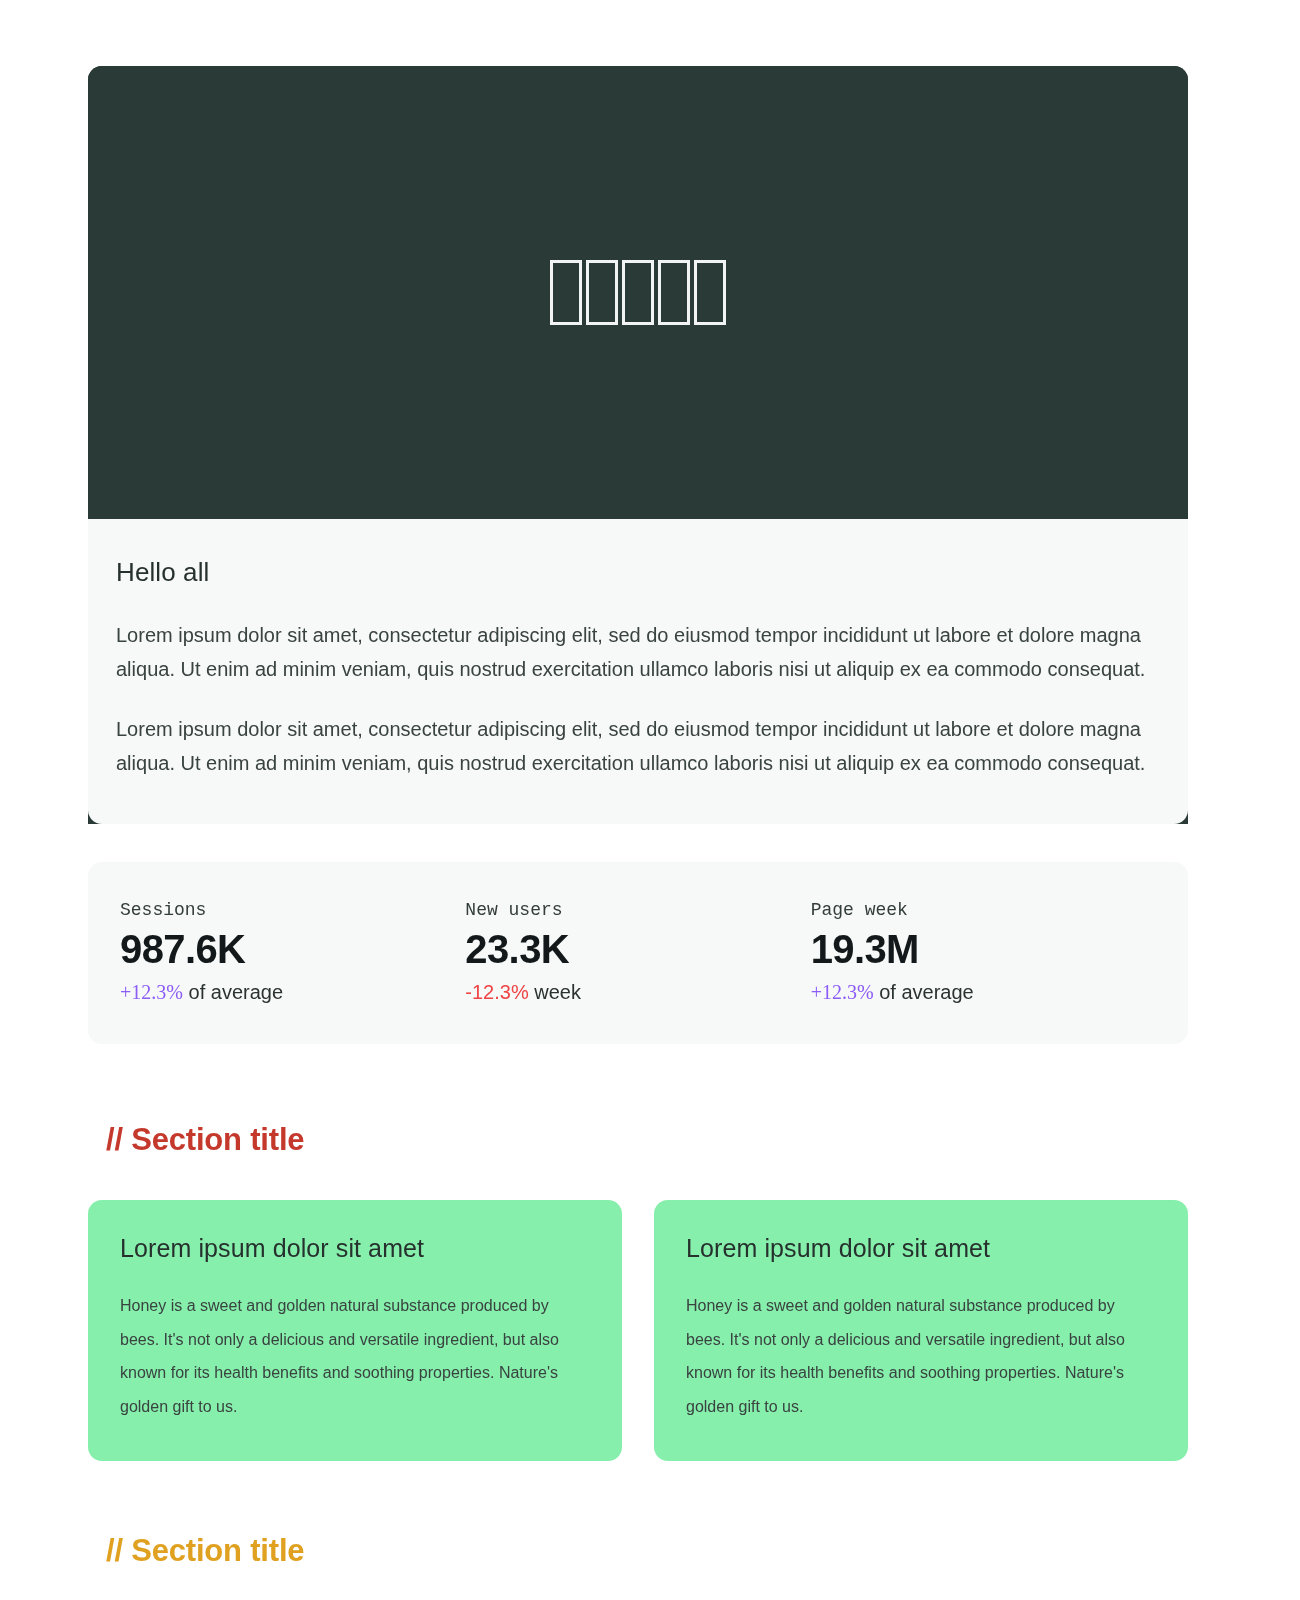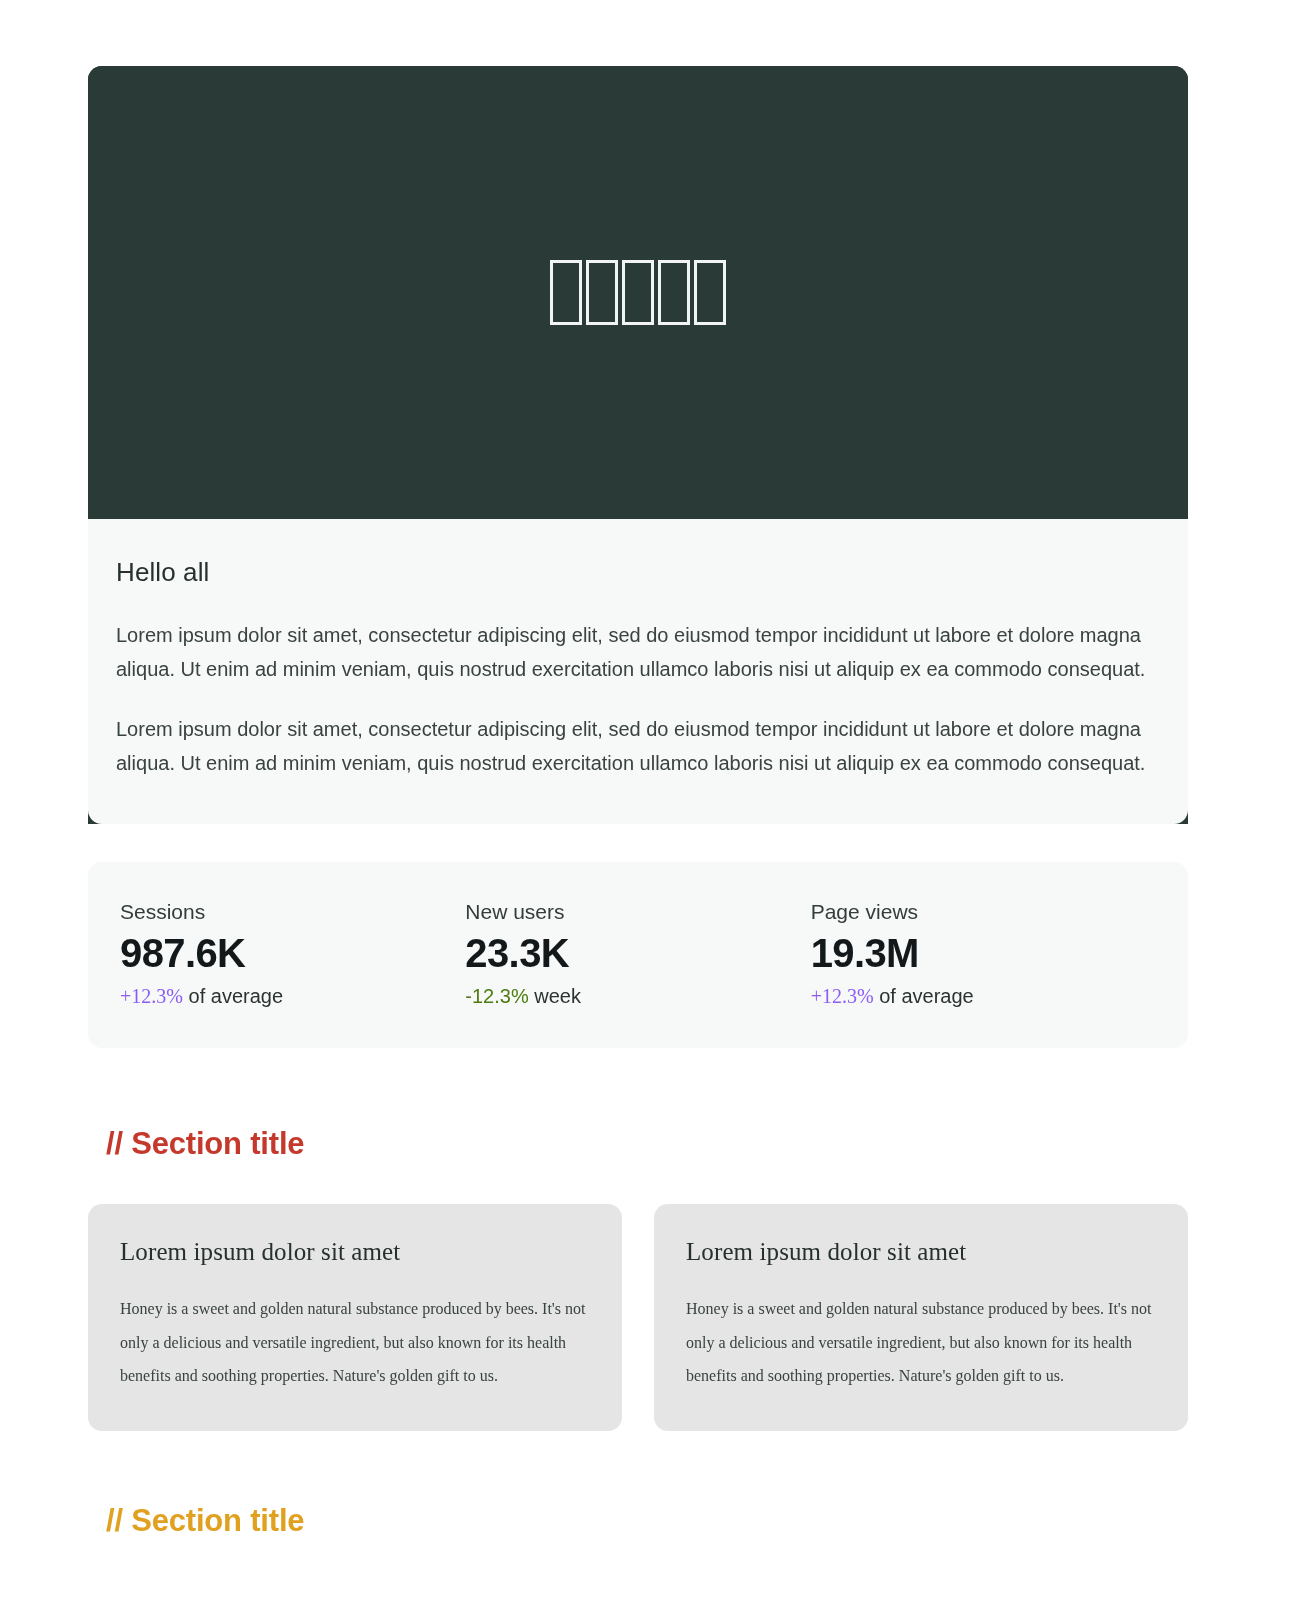--- a/index.html
+++ b/index.html
@@ -79,64 +79,64 @@
     background: #f7f8f8;
     border-radius: 14px;
     padding: 38px 32px 40px 32px;
     display: flex;
   }
   .stat {
     flex: 1 1 0;
     min-width: 0;
   }
   .stat-label {
-    font-size: 21px;
+    font-size: 18px;
     font-weight: 400;
     color: #333d3a;
     margin-bottom: 6px;
+    font-family: Liberation Mono, monospace;
   }
   .stat-value {
     font-size: 40px;
     font-weight: 700;
     color: #13191a;
     letter-spacing: -0.6px;
     line-height: 1.18;
     margin-bottom: 8px;
   }
   .stat-delta {
     font-size: 20px;
     color: #2a3330;
     white-space: nowrap;
   }
   .delta-num { font-weight: 400; }
   .delta-up   { color: #8b5cf6; font-family: Liberation Serif, serif; }
-  .delta-down { color: #4d7c0f; }
+  .delta-down { color: #ef4444; }
   .stat-delta-empty { height: 26px; }
 
   
   .section-title {
     font-size: 31px;
     font-weight: 700;
     letter-spacing: -0.2px;
   }
   .section-title.red  { color: #c5392c; margin-top: 78px; margin-bottom: 0; padding-left: 18px; }
   .section-title.gold { color: #e0a020; margin-top: 72px; padding-left: 18px; }
 
   
   .card-grid {
     margin-top: 42px;
     display: flex;
     gap: 32px;
   }
   .info-card {
     flex: 1 1 0;
-    background: #e5e5e5;
+    background: #86efac;
     border-radius: 14px;
     padding: 34px 32px 38px 32px;
-    font-family: Liberation Serif, serif;
   }
   .card-title {
     font-size: 25px;
     font-weight: 400;
     color: #26312e;
     margin-bottom: 26px;
     letter-spacing: 0.1px;
   }
   .card-text {
     font-size: 16px;
@@ -182,21 +182,21 @@
       <div class="stat">
         <div class="stat-label">New users</div>
         <div class="stat-value">23.3K</div>
         <div class="stat-delta">
           <span class="delta-num delta-down">-12.3%</span>
           <span>week</span>
         </div>
       </div>
 
       <div class="stat">
-        <div class="stat-label">Page views</div>
+        <div class="stat-label">Page week</div>
         <div class="stat-value">19.3M</div>
         <div class="stat-delta">
           <span class="delta-num delta-up">+12.3%</span>
           <span>of average</span>
         </div>
       </div>
 
 
     </div>
 

